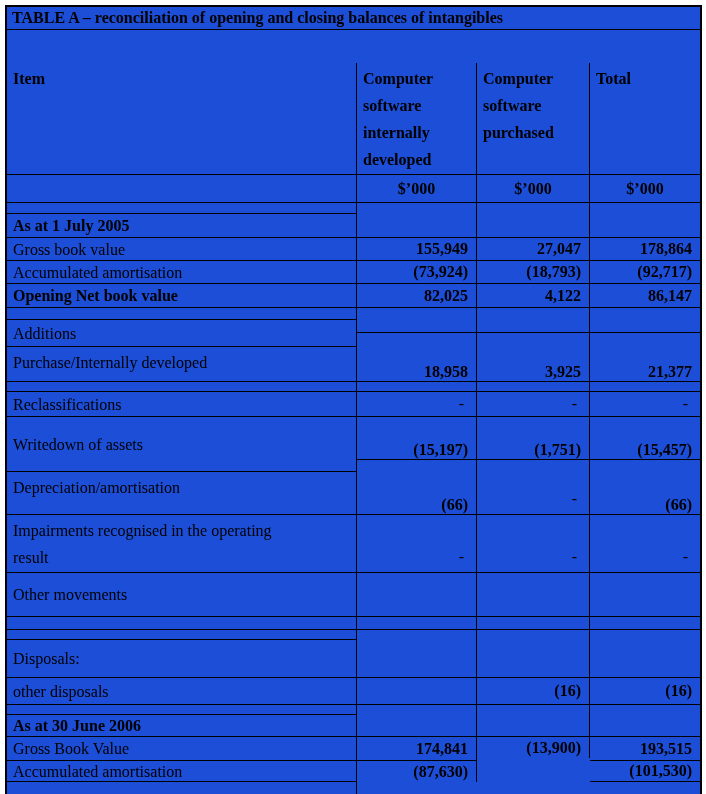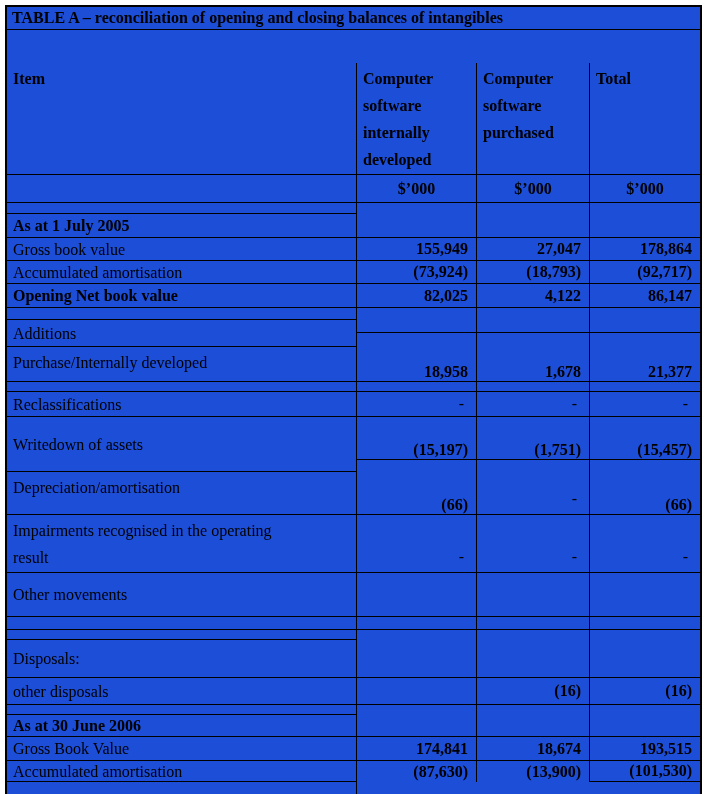--- a/index.html
+++ b/index.html
@@ -138,32 +138,31 @@
       </div>
 
       <div class="col w-n2">
         <div class="c hd" style="height:112px">Computer software purchased</div>
         <div class="c unit" style="height:28px">$’000</div>
         <div class="c" style="height:35px"></div>
         <div class="c n" style="height:23px">27,047</div>
         <div class="c n" style="height:23px">(18,793)</div>
         <div class="c n" style="height:24px">4,122</div>
         <div class="c" style="height:25px"></div>
-        <div class="c n nb" style="height:49px">1,678</div>
+        <div class="c n nb" style="height:49px">3,925</div>
         <div class="c" style="height:10px"></div>
         <div class="c n dash" style="height:25px">-</div>
         <div class="c n nb" style="height:43px">(1,751)</div>
         <div class="c n dashb" style="height:55px">-</div>
         <div class="c n dashb" style="height:58px">-</div>
         <div class="c" style="height:44px"></div>
         <div class="c" style="height:13px"></div>
         <div class="c" style="height:48px"></div>
         <div class="c n" style="height:27px">(16)</div>
         <div class="c" style="height:32px"></div>
-        <div class="c n" style="height:24px">18,674</div>
         <div class="c n" style="height:21px">(13,900)</div>
       </div>
 
       <div class="col w-n3 last">
         <div class="c hd" style="height:112px">Total</div>
         <div class="c unit" style="height:28px">$’000</div>
         <div class="c" style="height:35px"></div>
         <div class="c n" style="height:23px">178,864</div>
         <div class="c n" style="height:23px">(92,717)</div>
         <div class="c n" style="height:24px">86,147</div>

